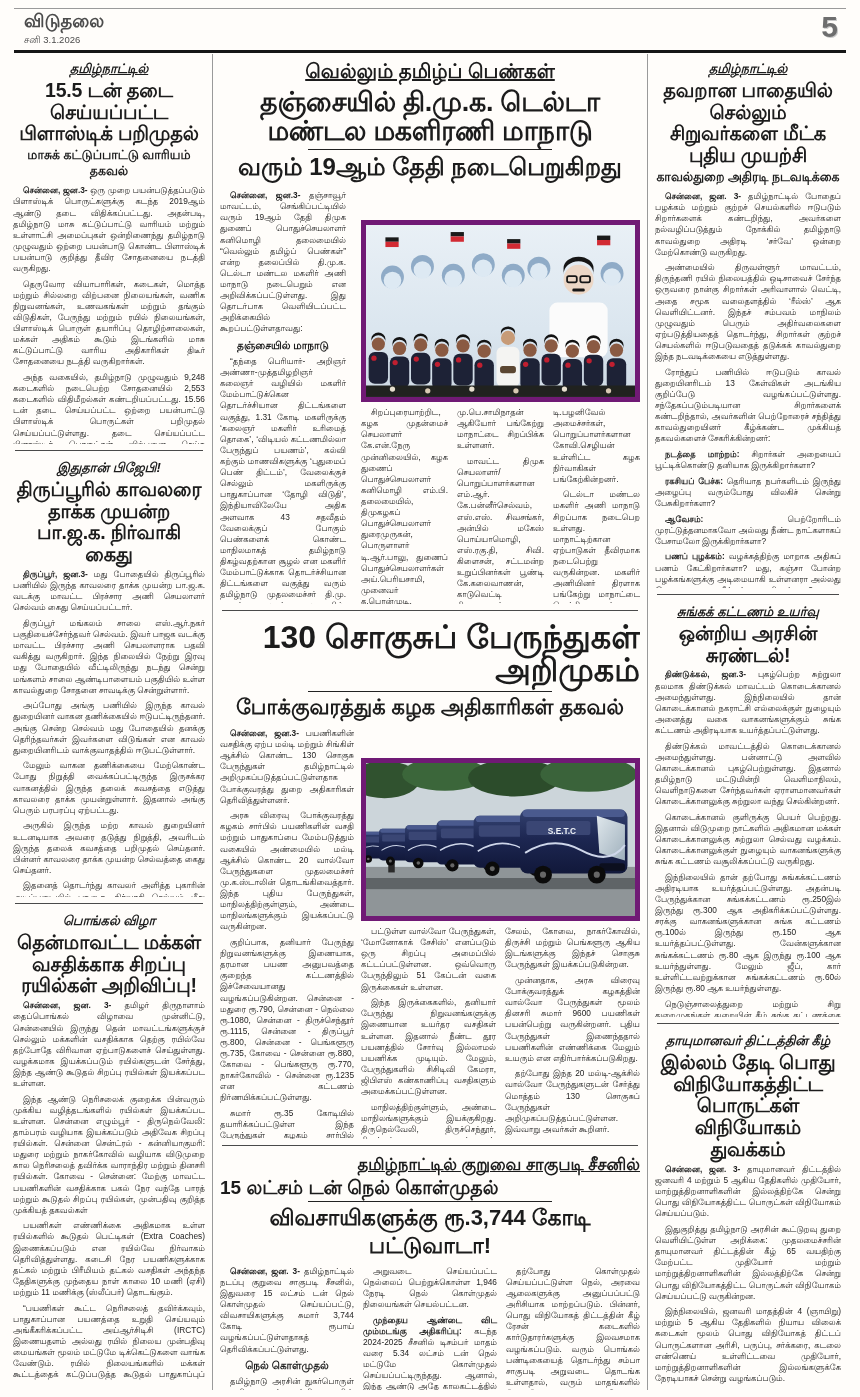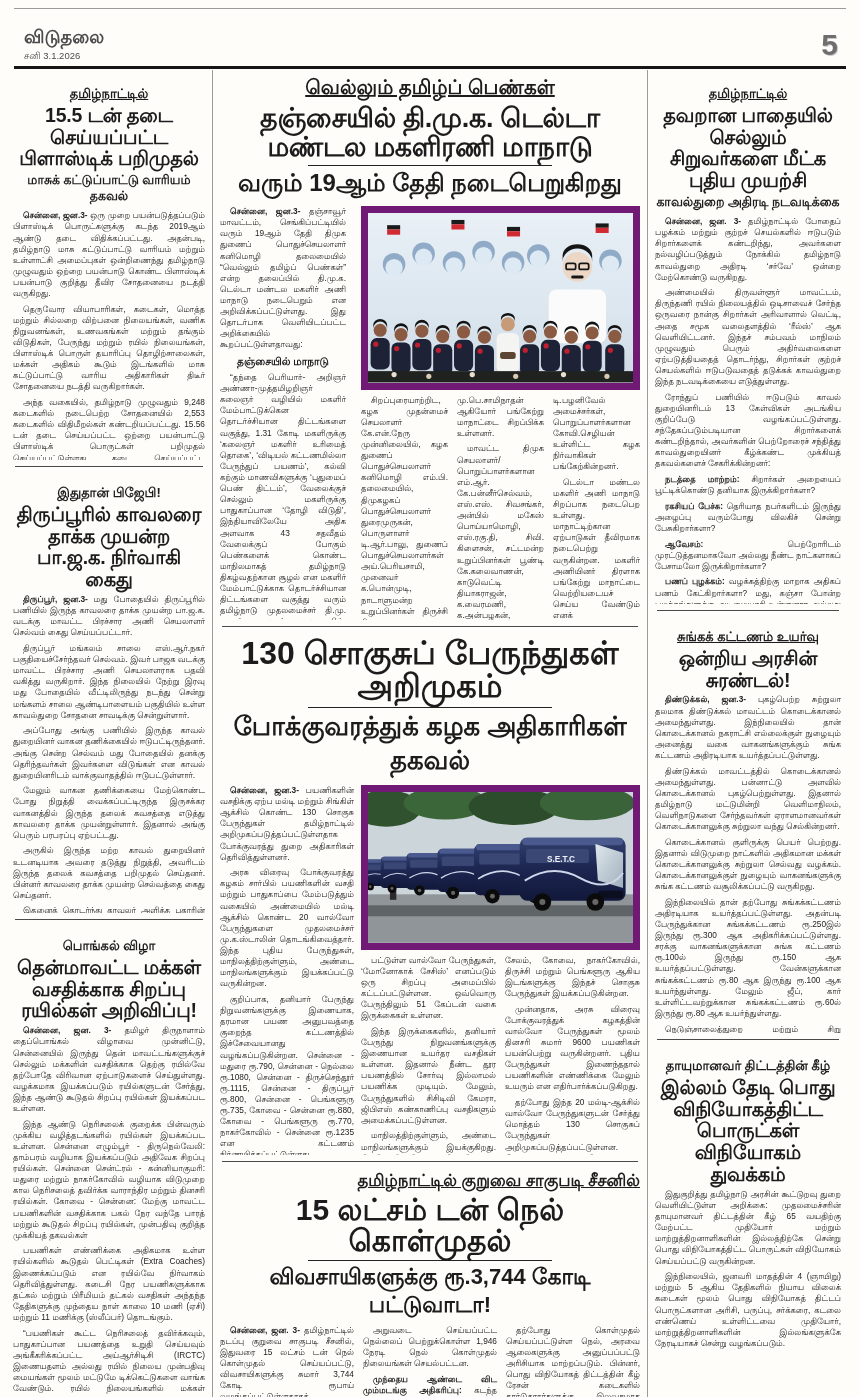--- a/index.html
+++ b/index.html
@@ -1,60 +1,60 @@
 <!DOCTYPE html>
 <html lang="ta"><head>
 <meta charset="utf-8">
 <style>
   html,body{margin:0;padding:0;background:#e8e8e4;}
   .page{width:860px;height:1397px;background:#fffdfa;margin:0 auto;position:relative;overflow:hidden;
         font-family:"Liberation Sans","DejaVu Sans",sans-serif;color:#1c1c1c;}
   
   .masthead{margin:8px 14px 0 14px;border-top:1px solid #9a9a9a;border-bottom:3px solid #161616;
-            display:flex;justify-content:space-between;align-items:center;padding:19px 8px 3px 10px;}
+            display:flex;justify-content:space-between;align-items:flex-start;padding:3px 8px 3px 10px;}
   .mast-left{display:flex;flex-direction:column;}
   .mast-title{font-size:18px;font-weight:700;color:#4c4c4c;line-height:1.1;}
   .mast-date{font-size:9.5px;color:#4c4c4c;margin-top:2px;}
   .page-num{font-size:30px;font-weight:700;color:#6e6e6e;text-shadow:1px 1px 0 #c9c9c9;line-height:1;}
   
   .columns{display:grid;grid-template-columns:206px 436px 200px;padding:0 6px;margin-top:1px;}
   .col{padding:4px 7px 0 7px;min-width:0;}
   .col-center{border-left:1px solid #9a9a9a;border-right:1px solid #9a9a9a;}
   .a{overflow:hidden;}
   hr.art-divider{border:none;border-top:1px solid #4a4a4a;margin:6px 2px;}
   
-  .kicker{text-align:center;font-weight:700;font-size:13px;margin:12px 0 2px;}
+  .kicker{text-align:center;font-weight:700;font-size:13px;margin:3px 0 2px;font-style:italic;}
   .kicker.u{text-decoration:underline;}
   .headline{text-align:center;font-weight:700;line-height:1.12;margin:2px 0 3px;letter-spacing:-0.2px;}
   .h-side{font-size:19.5px;}
   .subhead{text-align:center;font-weight:700;font-size:12.5px;margin:1px 0 5px;}
   .body-p{font-size:8.3px;line-height:1.34;text-align:justify;margin:0 0 4.5px;text-indent:10px;}
   .body-p b{font-weight:700;}
   .col-subhead{text-align:center;font-weight:700;font-size:10.5px;margin:3px 0 3px;}
   .rule-center{height:1px;background:#222;margin:3px auto 3px;width:58%;}
   
   .lead-kicker{font-size:20px;font-weight:700;text-align:center;text-decoration:underline;margin:2px 0 0;}
   .lead-headline{font-size:27px;font-weight:700;text-align:center;line-height:1.08;margin:3px 0 0;letter-spacing:-0.3px;}
   .lead-sub{font-size:24px;font-weight:700;text-align:center;margin:2px 0 6px;}
   .lead-flex{display:flex;gap:15px;}
   .lead-left{width:126px;flex:none;}
   .lead-right{flex:1;min-width:0;}
-  .photo-frame{border:7px solid #701a75;background:#e5e5e5;}
+  .photo-frame{border:5px solid #701a75;background:#e5e5e5;margin-top:30px;}
   .photo-frame svg{display:block;width:100%;height:auto;}
   .lead-cols{column-count:3;column-gap:9px;margin-top:5px;}
   
-  .bus-headline{font-size:32px;font-weight:700;text-align:center;line-height:1.05;margin:4px 0 0;}
-  .bus-sub{font-size:26px;font-weight:700;text-align:center;margin:2px 0 6px;}
+  .bus-headline{font-size:32px;font-weight:700;text-align:right;line-height:1.05;margin:4px 0 0;}
+  .bus-sub{font-size:21px;font-weight:700;text-align:center;margin:2px 0 6px;}
   .bus-flex{display:flex;gap:7px;}
   .bus-left{width:134px;flex:none;}
   .bus-right{flex:1;min-width:0;}
   .bus-cols{column-count:2;column-gap:9px;margin-top:5px;}
   
   .paddy-kicker{font-size:16.5px;font-weight:700;text-align:right;text-decoration:underline;margin:3px 0 0;}
-  .paddy-headline{font-size:30px;font-weight:700;text-align:center;line-height:1.05;margin:2px 0 0;}
+  .paddy-headline{font-size:19px;font-weight:700;line-height:1.05;margin:2px 0 0;}
   .paddy-sub{font-size:22px;font-weight:700;text-align:center;margin:2px 0 5px;}
   .paddy-cols{column-count:3;column-gap:9px;}
   
   .l-a1{height:386px}.l-a2{height:440px}.l-a3{height:470px}
   .c-lead{height:546px}.c-bus{height:522px}.c-paddy{height:238px}
   .r-a1{height:530px}.r-a2{height:416px}.r-a3{height:358px}
 </style>
 </head>
 <body>
 
@@ -312,20 +312,21 @@
             <p class="body-p">கொடைக்கானல் குளிருக்கு பெயர் பெற்றது. இதனால் விடுமுறை நாட்களில் அதிகமான மக்கள் கொடைக்கானலுக்கு சுற்றுலா செல்வது வழக்கம். கொடைக்கானலுக்குள் நுழையும் வாகனங்களுக்கு சுங்க கட்டணம் வசூலிக்கப்பட்டு வருகிறது.</p>
             <p class="body-p">இந்நிலையில் தான் தற்போது சுங்கக்கட்டணம் அதிரடியாக உயர்த்தப்பட்டுள்ளது. அதன்படி பேருந்துக்கான சுங்கக்கட்டணம் ரூ.250இல் இருந்து ரூ.300 ஆக அதிகரிக்கப்பட்டுள்ளது. சரக்கு வாகனங்களுக்கான சுங்க கட்டணம் ரூ.100ல் இருந்து ரூ.150 ஆக உயர்த்தப்பட்டுள்ளது. வேன்களுக்கான சுங்கக்கட்டணம் ரூ.80 ஆக இருந்து ரூ.100 ஆக உயர்ந்துள்ளது. மேலும் ஜீப், கார் உள்ளிட்டவற்றுக்கான சுங்கக்கட்டணம் ரூ.60ல் இருந்து ரூ.80 ஆக உயர்ந்துள்ளது.</p>
             <p class="body-p">நெடுஞ்சாலைத்துறை மற்றும் சிறு துறைமுகங்கள் துறையின் கீழ் சுங்க கட்டணத்தை உயர்த்தி கொடைக்கானல் நகராட்சி நிர்வாகம் இன்று அறிவித்துள்ளது. கொடைக்கானல் நகராட்சியில் ஒவ்வொரு 3 ஆண்டுக்கு ஒருமுறை சுங்கக்கட்டணம் உயர்த்தி வசூலிக்கப்பட்டு வருகிறது. கடந்த 2023ம் ஆண்டு சுங்கக்கட்டணம் உயர்த்தப்பட்ட நிலையில் தற்போது 2026ம் ஆண்டில் மீண்டும் உயர்த்தப்பட்டுள்ளது.</p>
           </div>
       </article>
       <hr class="art-divider">
       <article class="a r-a3">
         <div class="kicker">தாயுமானவர் திட்டத்தின் கீழ்</div>
         <h2 class="headline h-side">இல்லம் தேடி பொது விநியோகத்திட்ட பொருட்கள் விநியோகம் துவக்கம்</h2>
         <div>
+            <p class="body-p"><b>சென்னை, ஜன. 3- </b>தாயுமானவர் திட்டத்தில் ஜனவரி 4 மற்றும் 5 ஆகிய தேதிகளில் முதியோர், மாற்றுத்திறனாளிகளின் இல்லத்திற்கே சென்று பொது விநியோகத்திட்ட பொருட்கள் விநியோகம் செய்யப்படும்.</p>
             <p class="body-p">இதுகுறித்து தமிழ்நாடு அரசின் கூட்டுறவு துறை வெளியிட்டுள்ள அறிக்கை: முதலமைச்சரின் தாயுமானவர் திட்டத்தின் கீழ் 65 வயதிற்கு மேற்பட்ட முதியோர் மற்றும் மாற்றுத்திறனாளிகளின் இல்லத்திற்கே சென்று பொது விநியோகத்திட்ட பொருட்கள் விநியோகம் செய்யப்பட்டு வருகின்றன.</p>
             <p class="body-p">இந்நிலையில், ஜனவரி மாதத்தின் 4 (ஞாயிறு) மற்றும் 5 ஆகிய தேதிகளில் நியாய விலைக் கடைகள் மூலம் பொது விநியோகத் திட்டப் பொருட்களான அரிசி, பருப்பு, சர்க்கரை, கடலை எண்ணெய் உள்ளிட்டவை முதியோர், மாற்றுத்திறனாளிகளின் இல்லங்களுக்கே நேரடியாகச் சென்று வழங்கப்படும்.</p>
           </div>
       </article>
     </div>
 
   </div>
 </div>
 
 </body></html>

